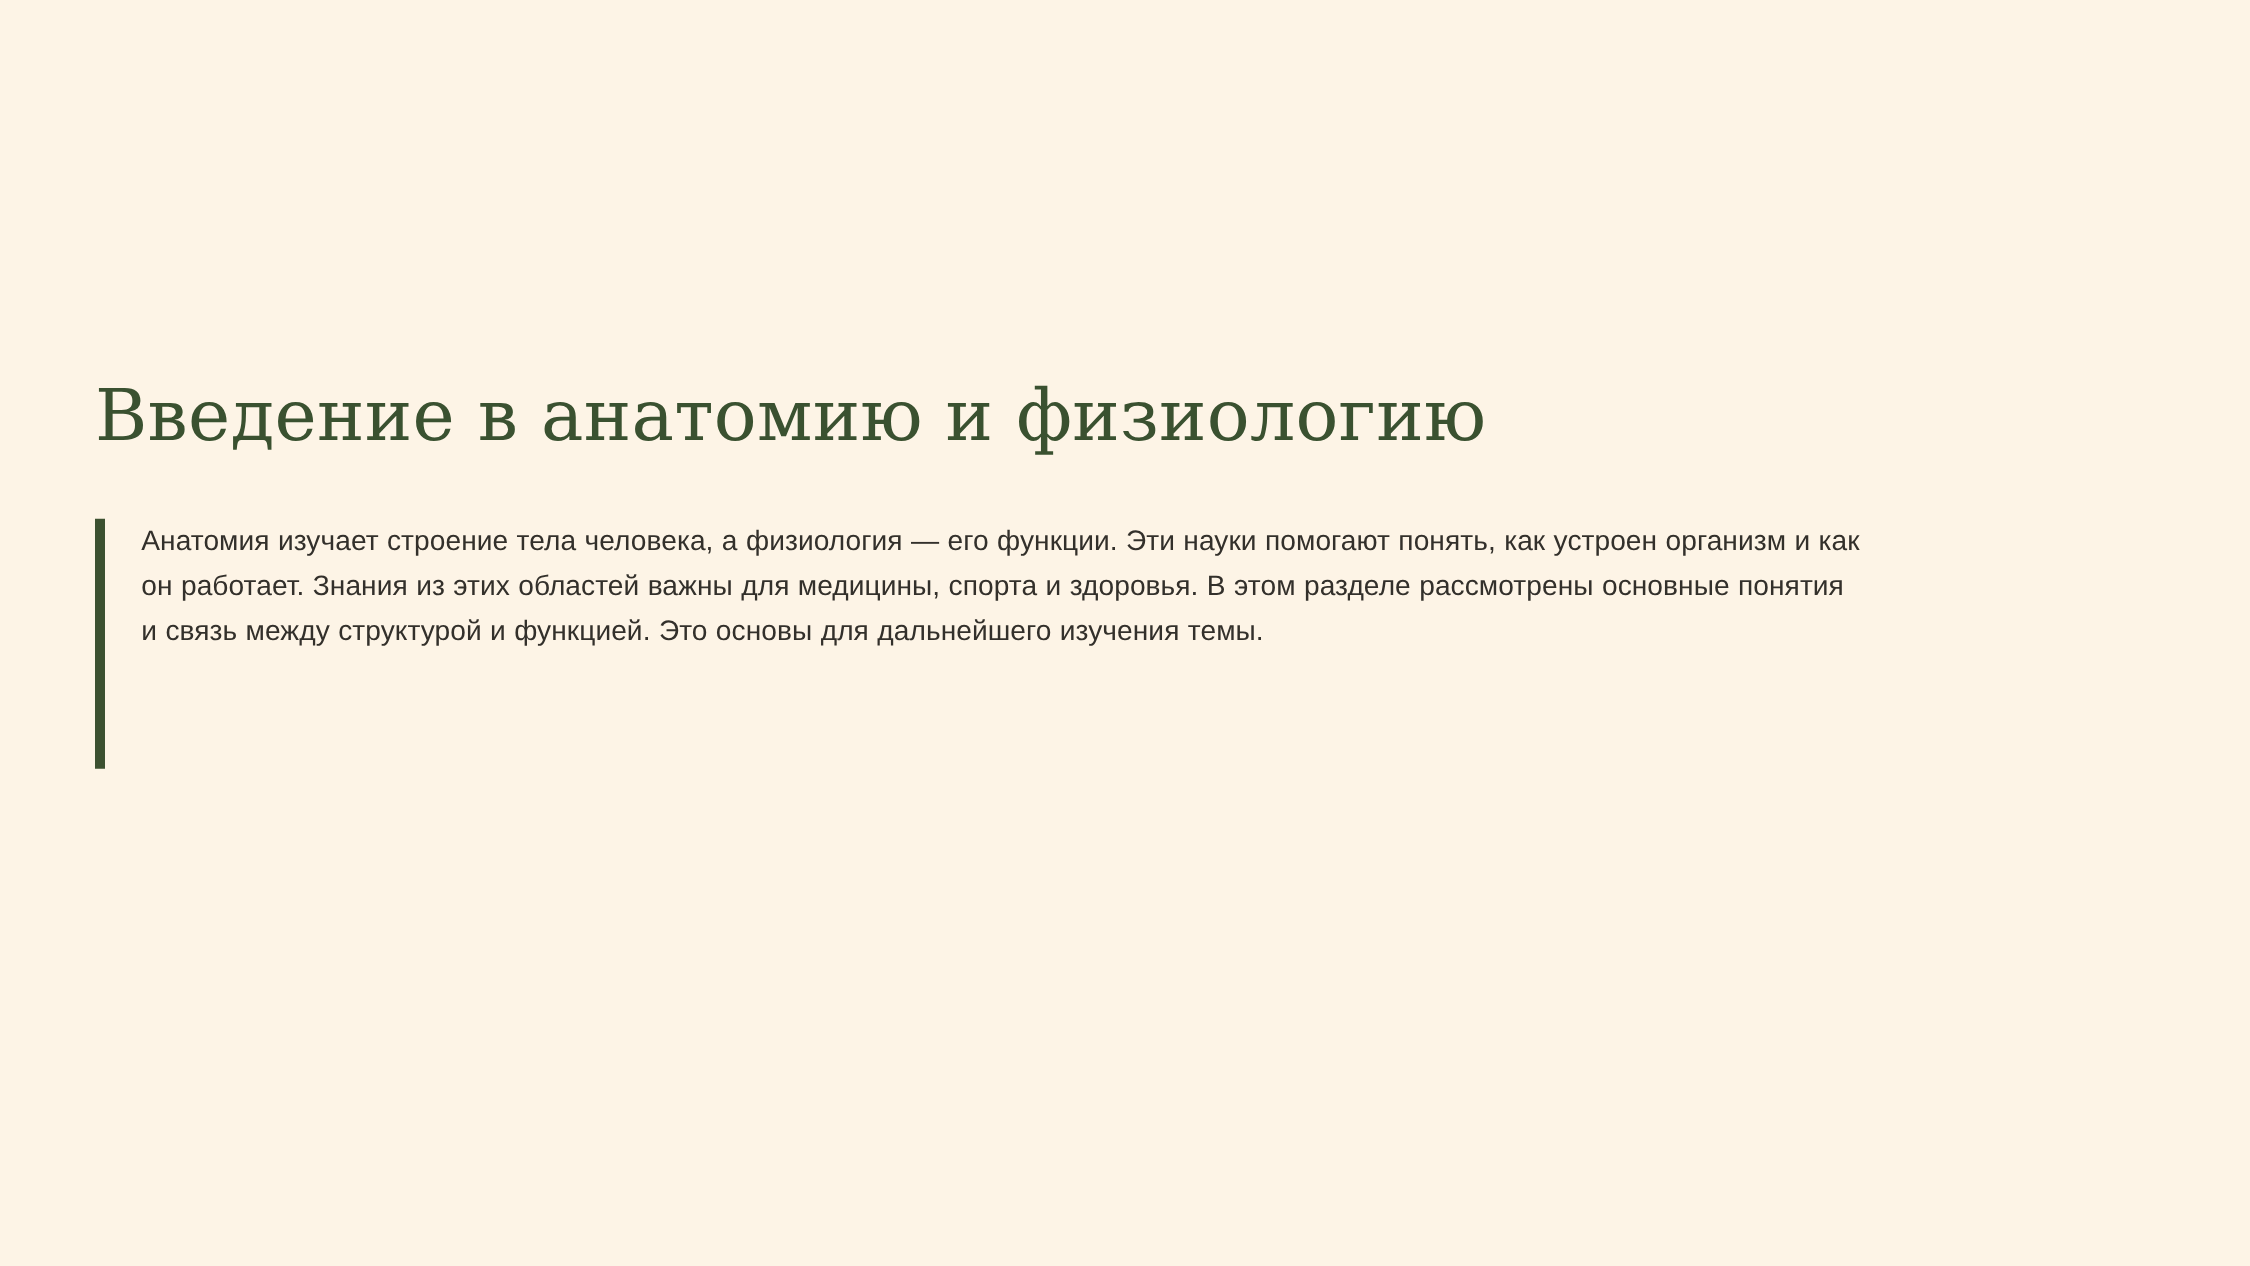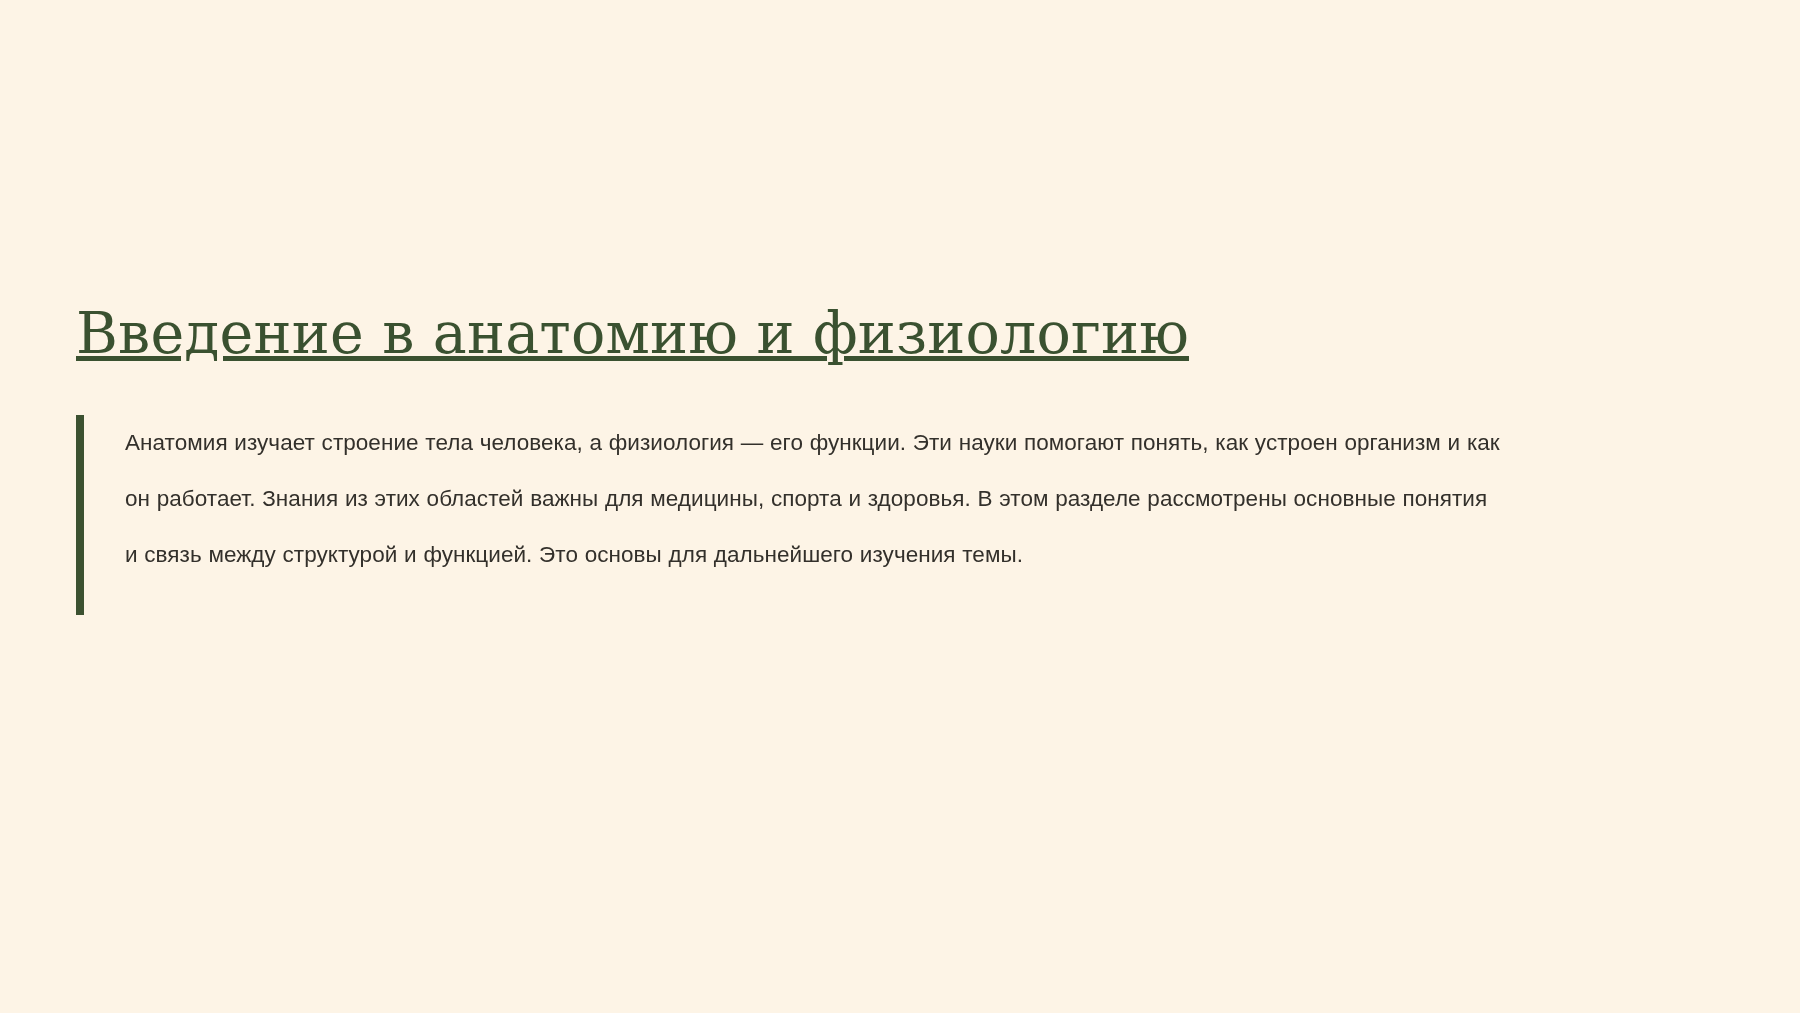--- a/index.html
+++ b/index.html
@@ -35,46 +35,45 @@
   .section-title {
     margin: 0;
     padding: 0;
     font-family: "DejaVu Serif", "Liberation Serif", serif;
     font-weight: 400;
     font-size: 57px;
     line-height: 1.18;
     letter-spacing: 0.2px;
     color: #3A5130;
     white-space: nowrap;
-    text-decoration: underline;
   }
 
   .body-wrap {
     position: relative;
     margin-top: 48px;
     padding-left: 37px;
     min-height: 200px;
   }
 
   .accent-bar {
     position: absolute;
     left: 0;
     top: 0;
     width: 8px;
     height: 200px;
     background: #3C5130;
     border-radius: 0;
   }
 
   .body-text {
-    margin: 12px;
+    margin: 0;
     padding: 0;
     font-family: "Liberation Sans", "DejaVu Sans", sans-serif;
     font-size: 22.5px;
-    line-height: 56px;
+    line-height: 36px;
     color: #33302B;
     width: 1380px;
     text-align: left;
     letter-spacing: 0.05px;
     word-spacing: 0.4px;
   }
 </style>
 </head>
 <body>
 

